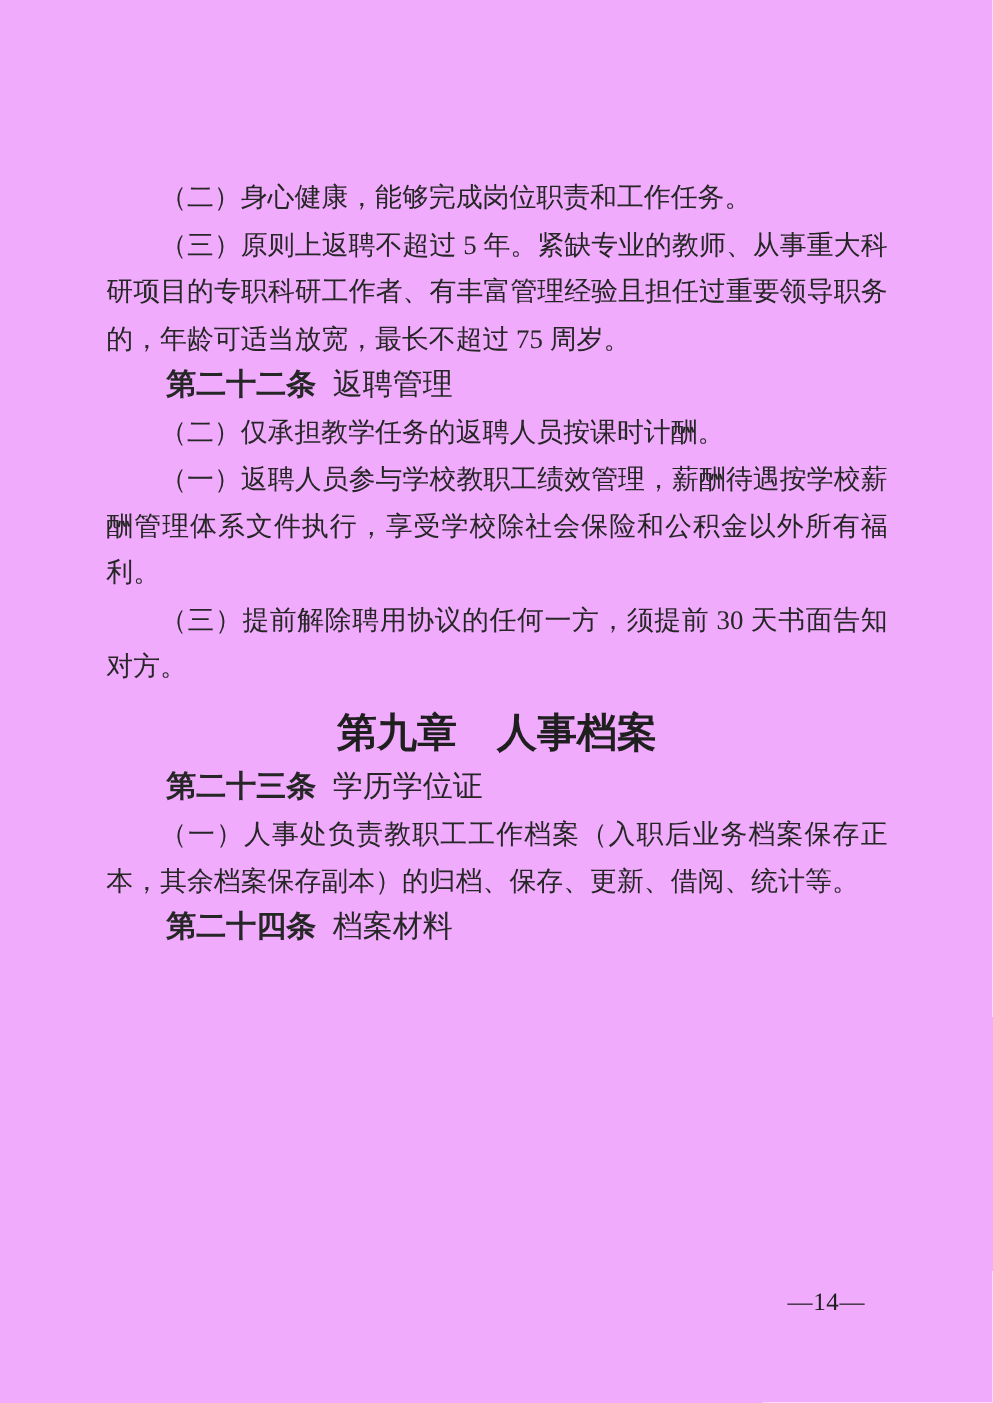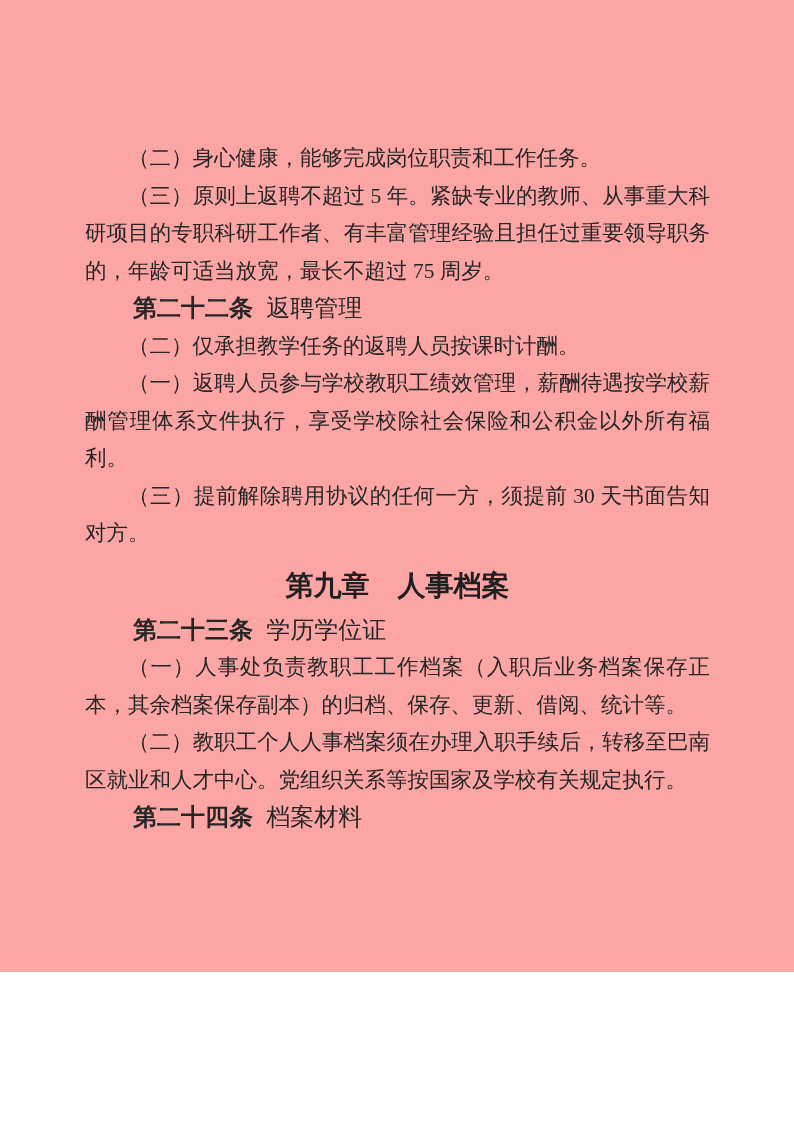--- a/index.html
+++ b/index.html
@@ -3,22 +3,22 @@
 <meta charset="utf-8">
 <style>
   html, body {
     margin: 0;
     padding: 0;
     background: #ffffff;
   }
   .page {
     position: relative;
     width: 794px;
-    height: 972px;
-    background: #fca5a5;
+    height: 1122px;
+    background: #f0abfc;
     overflow: hidden;
     font-family: "Liberation Serif", "DejaVu Serif", serif;
     color: #262626;
   }
   .doc-body {
     position: absolute;
     left: 85px;
     top: 140px;
     width: 625px;
   }
@@ -43,21 +43,21 @@
   .art-num {
     font-weight: bold;
   }
   .art-title {
     margin-left: 0.55em;
   }
   .chapter {
     margin: 17px 0 10px 0;
     font-family: "Liberation Sans", "DejaVu Sans", sans-serif;
     font-weight: bold;
-    font-size: 28px;
+    font-size: 32px;
     line-height: 32px;
     text-align: center;
     color: #1f1f1f;
   }
   .chapter-title {
     margin-left: 1em;
   }
   .footer-pagenum {
     position: absolute;
     top: 1030px;
@@ -85,21 +85,20 @@
     <p class="para">（一）返聘人员参与学校教职工绩效管理，薪酬待遇按学校薪酬管理体系文件执行，享受学校除社会保险和公积金以外所有福利。</p>
 
     <p class="para">（三）提前解除聘用协议的任何一方，须提前 30 天书面告知对方。</p>
 
     <h2 class="chapter"><span>第九章</span><span class="chapter-title">人事档案</span></h2>
 
     <p class="article-line"><span class="art-num">第二十三条</span><span class="art-title">学历学位证</span></p>
 
     <p class="para">（一）人事处负责教职工工作档案（入职后业务档案保存正本，其余档案保存副本）的归档、保存、更新、借阅、统计等。</p>
 
-    <p class="para">（二）教职工个人人事档案须在办理入职手续后，转移至巴南区就业和人才中心。党组织关系等按国家及学校有关规定执行。</p>
 
     <p class="article-line"><span class="art-num">第二十四条</span><span class="art-title">档案材料</span></p>
 
 
   </div>
 
   <div class="footer-pagenum">—14—</div>
 </div>
 
 </body></html>

